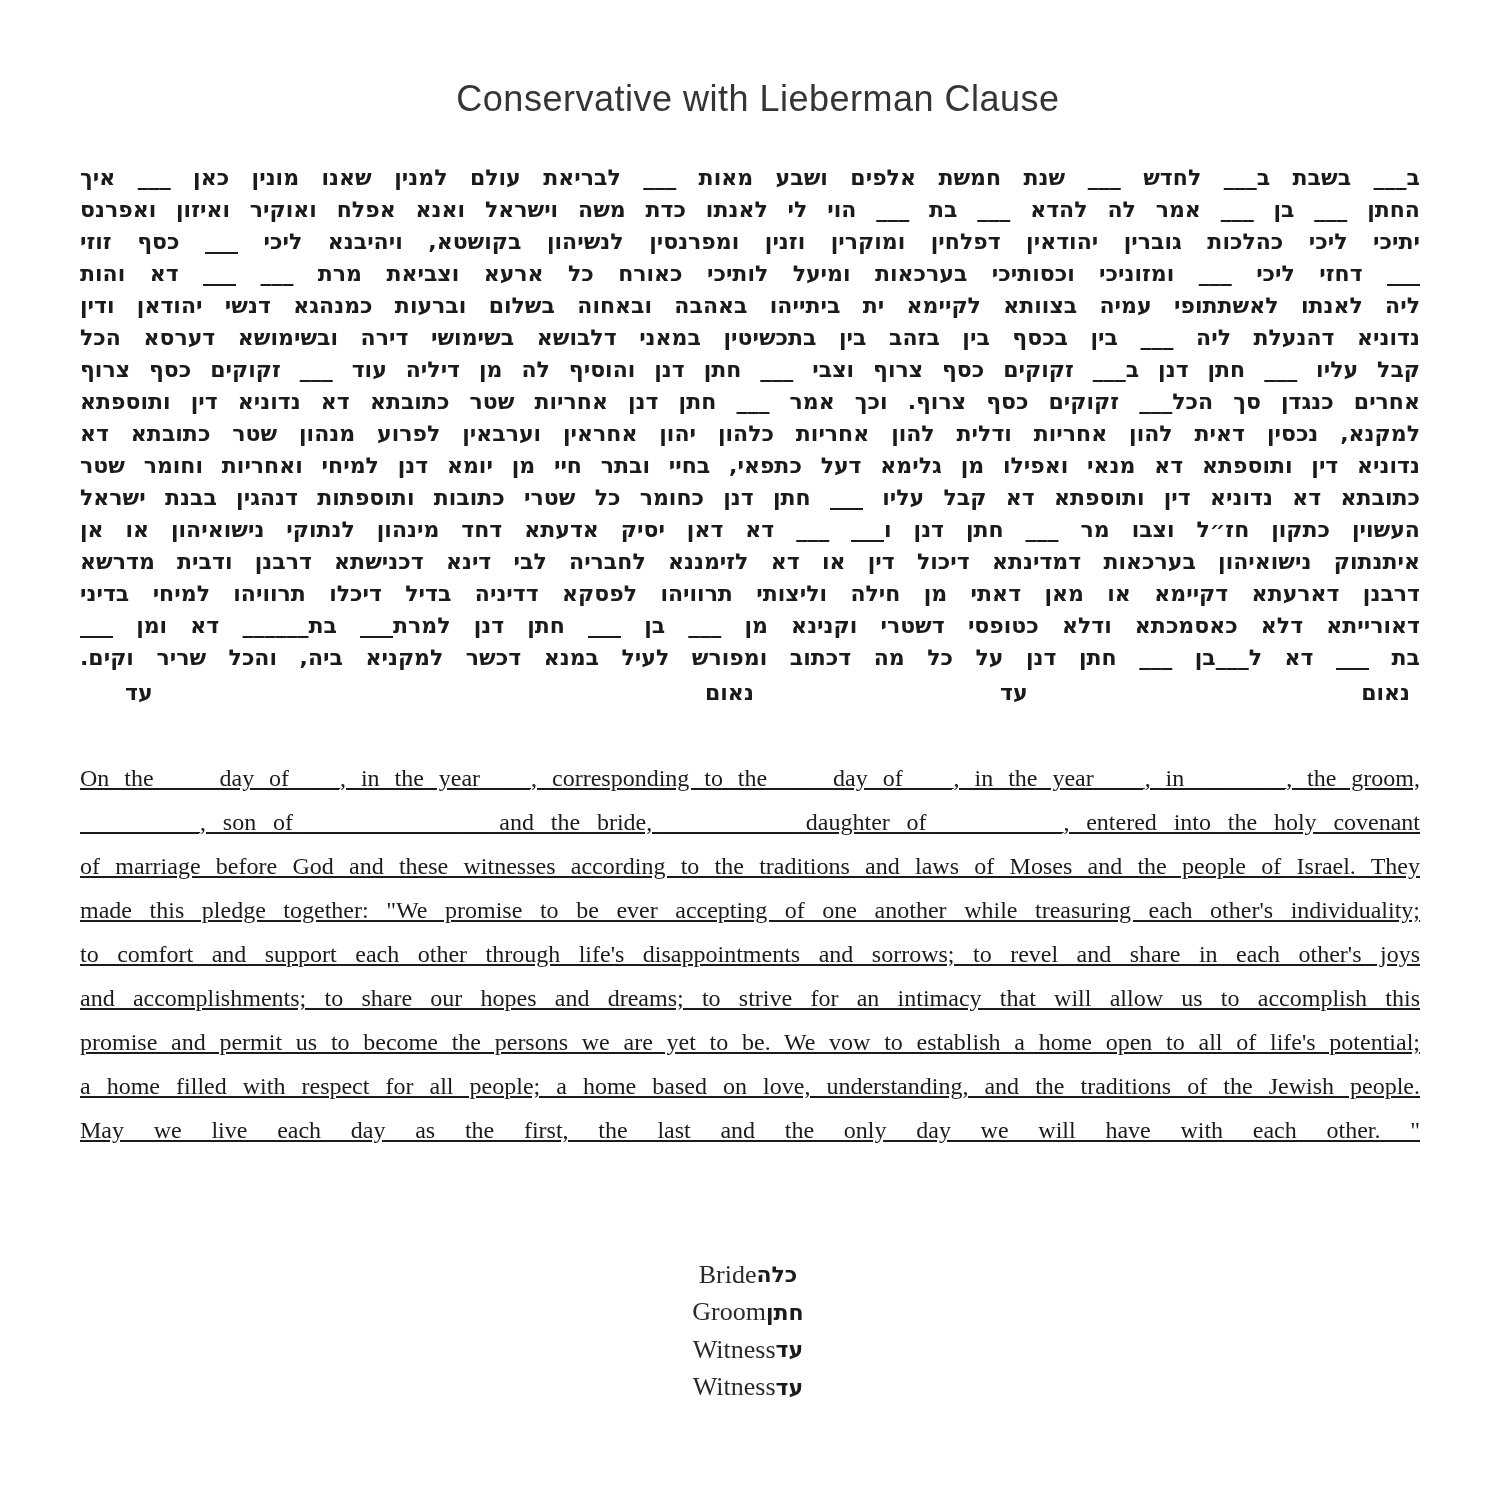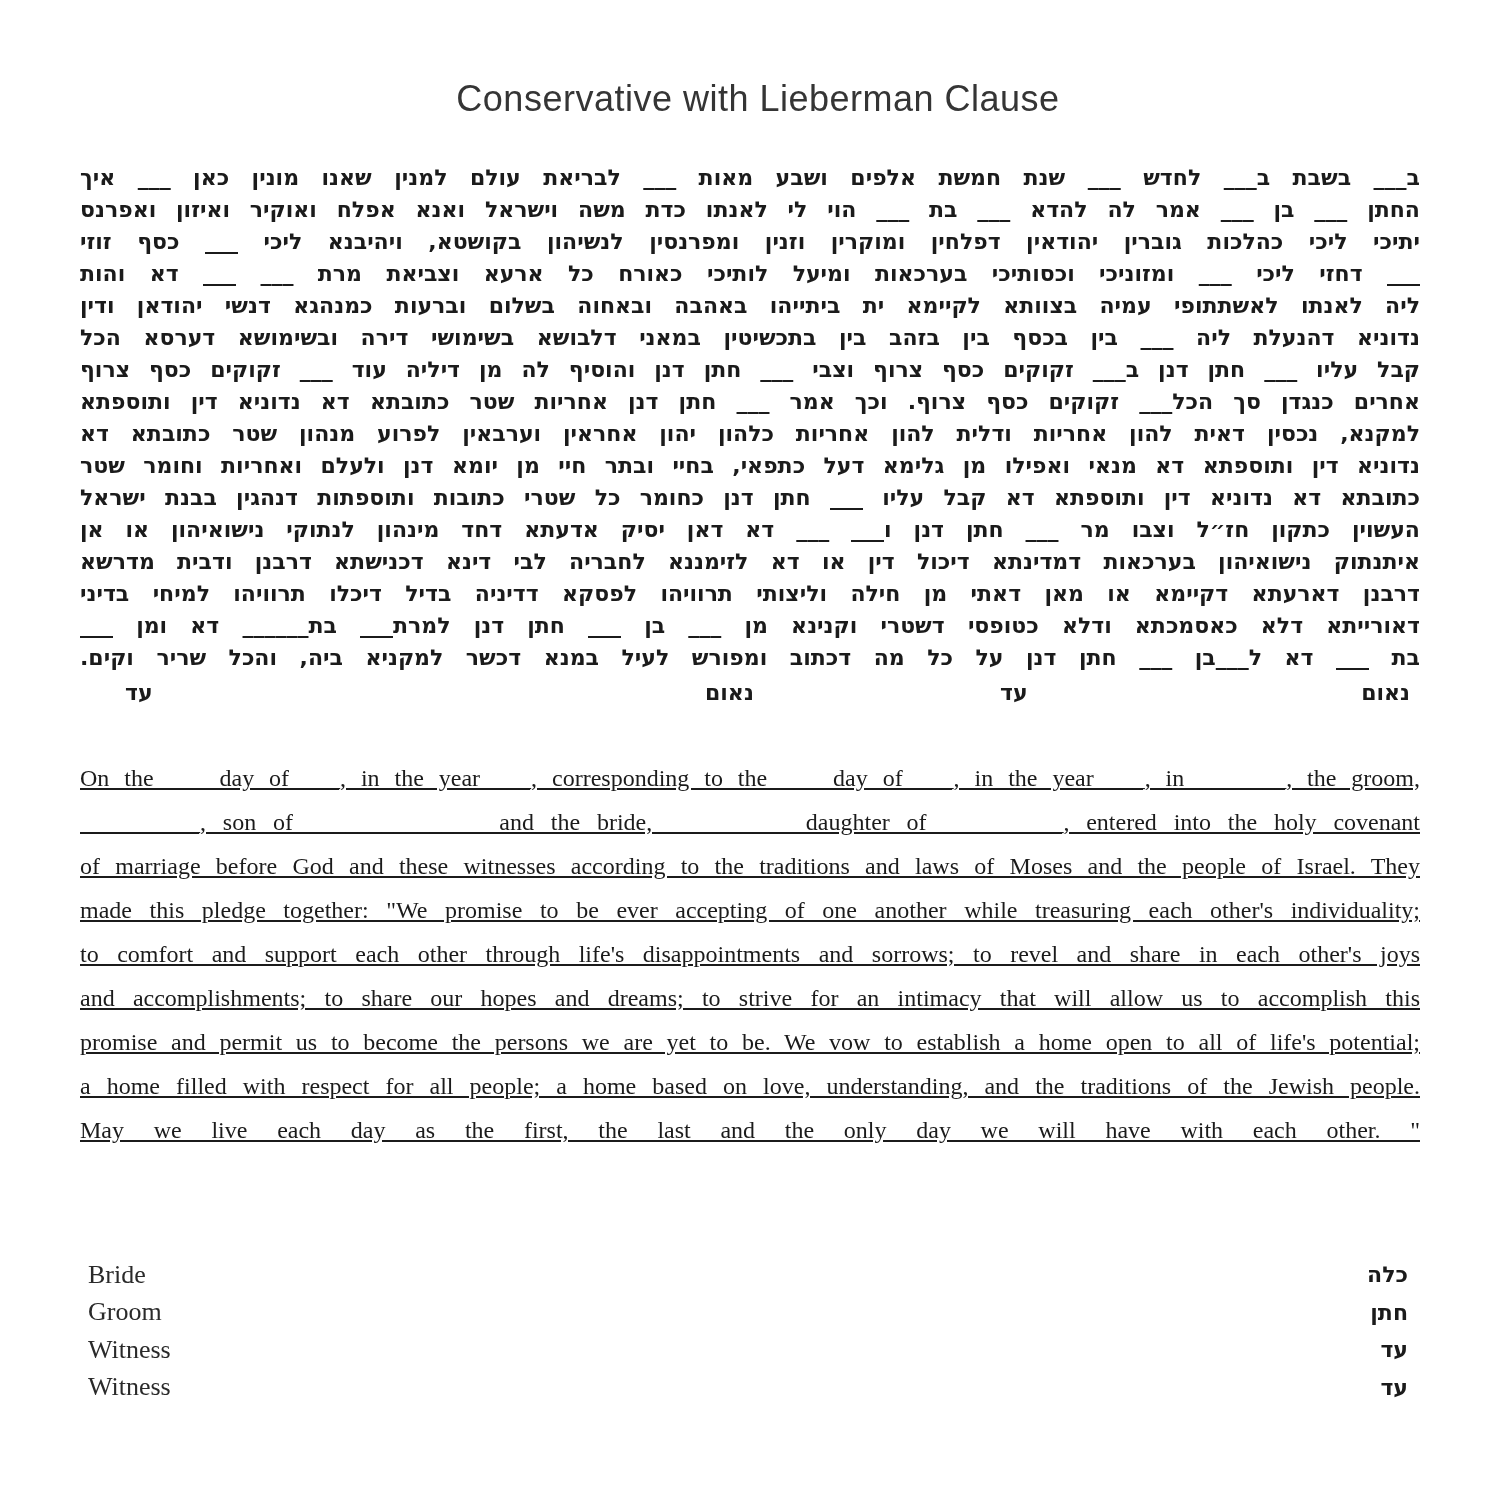--- a/index.html
+++ b/index.html
@@ -92,21 +92,21 @@
   }
   .signatures {
     position: absolute;
     top: 1256px;
     left: 88px;
     width: 1320px;
   }
   .sig-row {
     height: 37.5px;
     display: flex;
-    justify-content: space-between;
+    justify-content: center;
     align-items: center;
   }
   .sig-en {
     font-family: "Liberation Serif", serif;
     font-size: 26px;
     color: #2a2a2a;
   }
   .sig-he {
     font-family: "DejaVu Sans", sans-serif;
     font-weight: 700;
@@ -125,21 +125,21 @@
   <div class="hebrew-block">
     <div class="h-line">ב___ בשבת ב___ לחדש ___ שנת חמשת אלפים ושבע מאות ___ לבריאת עולם למנין שאנו מונין כאן ___ איך</div>
     <div class="h-line">החתן ___ בן ___ אמר לה להדא ___ בת ___ הוי לי לאנתו כדת משה וישראל ואנא אפלח ואוקיר ואיזון ואפרנס</div>
     <div class="h-line">יתיכי ליכי כהלכות גוברין יהודאין דפלחין ומוקרין וזנין ומפרנסין לנשיהון בקושטא, ויהיבנא ליכי ___ כסף זוזי</div>
     <div class="h-line">___ דחזי ליכי ___ ומזוניכי וכסותיכי בערכאות ומיעל לותיכי כאורח כל ארעא וצביאת מרת ___ ___ דא והות</div>
     <div class="h-line">ליה לאנתו לאשתתופי עמיה בצוותא לקיימא ית ביתייהו באהבה ובאחוה בשלום וברעות כמנהגא דנשי יהודאן ודין</div>
     <div class="h-line">נדוניא דהנעלת ליה ___ בין בכסף בין בזהב בין בתכשיטין במאני דלבושא בשימושי דירה ובשימושא דערסא הכל</div>
     <div class="h-line">קבל עליו ___ חתן דנן ב___ זקוקים כסף צרוף וצבי ___ חתן דנן והוסיף לה מן דיליה עוד ___ זקוקים כסף צרוף</div>
     <div class="h-line">אחרים כנגדן סך הכל___ זקוקים כסף צרוף. וכך אמר ___ חתן דנן אחריות שטר כתובתא דא נדוניא דין ותוספתא</div>
     <div class="h-line">למקנא, נכסין דאית להון אחריות ודלית להון אחריות כלהון יהון אחראין וערבאין לפרוע מנהון שטר כתובתא דא</div>
-    <div class="h-line">נדוניא דין ותוספתא דא מנאי ואפילו מן גלימא דעל כתפאי, בחיי ובתר חיי מן יומא דנן ולעלם ואחריות וחומר שטר</div>
+    <div class="h-line">נדוניא דין ותוספתא דא מנאי ואפילו מן גלימא דעל כתפאי, בחיי ובתר חיי מן יומא דנן למיחי ואחריות וחומר שטר</div>
     <div class="h-line">כתובתא דא נדוניא דין ותוספתא דא קבל עליו ___ חתן דנן כחומר כל שטרי כתובות ותוספתות דנהגין בבנת ישראל</div>
     <div class="h-line">העשוין כתקון חז״ל וצבו מר ___ חתן דנן ו___ ___ דא דאן יסיק אדעתא דחד מינהון לנתוקי נישואיהון או אן</div>
     <div class="h-line">איתנתוק נישואיהון בערכאות דמדינתא דיכול דין או דא לזימננא לחבריה לבי דינא דכנישתא דרבנן ודבית מדרשא</div>
     <div class="h-line">דרבנן דארעתא דקיימא או מאן דאתי מן חילה וליצותי תרוויהו לפסקא דדיניה בדיל דיכלו תרוויהו למיחי בדיני</div>
     <div class="h-line">דאורייתא דלא כאסמכתא ודלא כטופסי דשטרי וקנינא מן ___ בן ___ חתן דנן למרת___ בת______ דא ומן ___</div>
     <div class="h-line">בת ___ דא ל___בן ___ חתן דנן על כל מה דכתוב ומפורש לעיל במנא דכשר למקניא ביה, והכל שריר וקים.</div>
 
     <div class="witness-row">
       <span class="w w0">נאום</span>
       <span class="w w1">עד</span>

